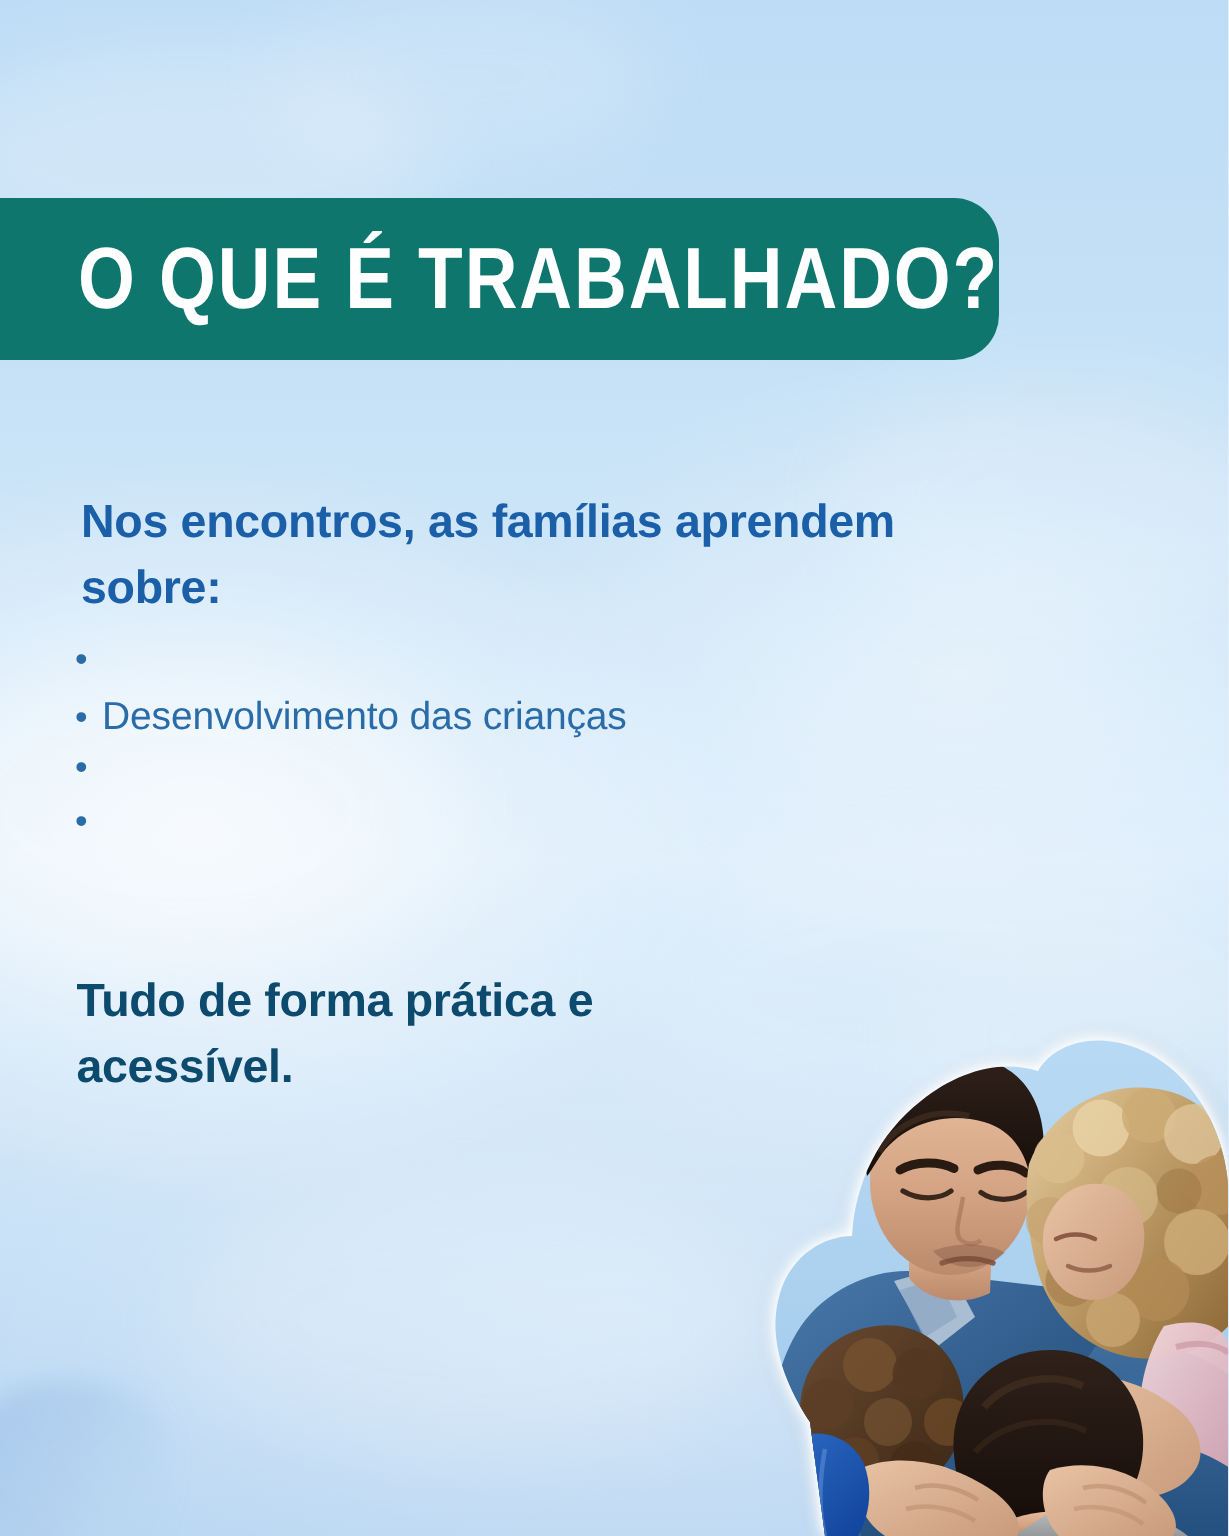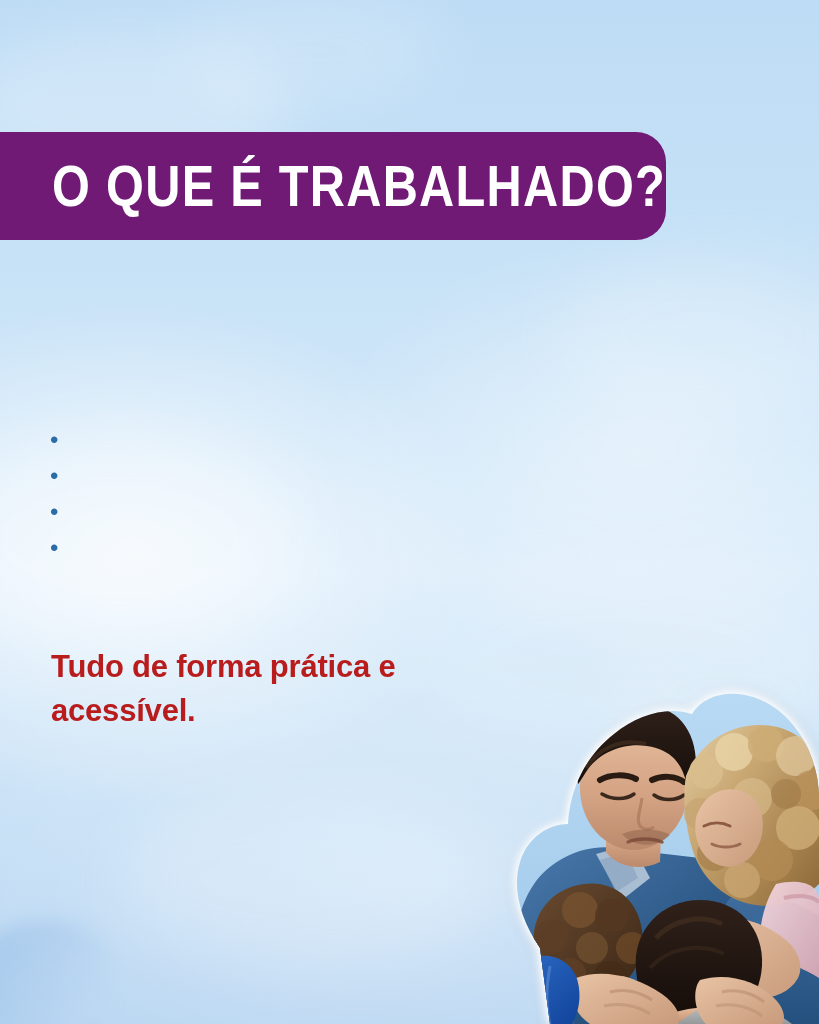--- a/index.html
+++ b/index.html
@@ -72,21 +72,21 @@
     opacity: .55;
   }
 
   
   .title-banner {
     position: absolute;
     left: 0;
     top: 132px;
     width: 666px;
     height: 108px;
-    background: #701a75;
+    background: #0f766e;
     border-radius: 0 30px 30px 0;
     display: flex;
     align-items: center;
   }
   .title-text {
     margin: 0;
     padding: 0 0 0 62px;
     color: #ffffff;
     font-family: "Liberation Sans Narrow", "Liberation Sans", sans-serif;
     font-size: 58px;
@@ -141,21 +141,21 @@
   }
   .bullet-label { flex: 1 1 auto; }
 
   
   .closing {
     position: absolute;
     left: 51px;
     top: 645px;
     width: 430px;
     margin: 0;
-    color: #b91c1c;
+    color: #0c4a6e;
     font-size: 31px;
     font-weight: 700;
     line-height: 1.42;
     letter-spacing: -0.2px;
   }
 
   
   .photo-cutout {
     position: absolute;
     left: 400px;
@@ -182,27 +182,29 @@
   <div class="cloud c4"></div>
   <div class="cloud c5"></div>
   <div class="cloud c6"></div>
   <div class="cloud c7"></div>
   <div class="corner-streak"></div>
 
   <div class="title-banner">
     <h1 class="title-text">O QUE É TRABALHADO?</h1>
   </div>
 
+  <p class="headline">Nos encontros, as famílias aprendem sobre:</p>
 
   <ul class="bullet-list">
     <li class="bullet-item">
       <span class="bullet-dot">•</span>
     </li>
     <li class="bullet-item">
       <span class="bullet-dot">•</span>
+      <span class="bullet-label">Desenvolvimento das crianças</span>
     </li>
     <li class="bullet-item">
       <span class="bullet-dot">•</span>
     </li>
     <li class="bullet-item">
       <span class="bullet-dot">•</span>
     </li>
   </ul>
 
   <p class="closing">Tudo de forma prática e acessível.</p>

